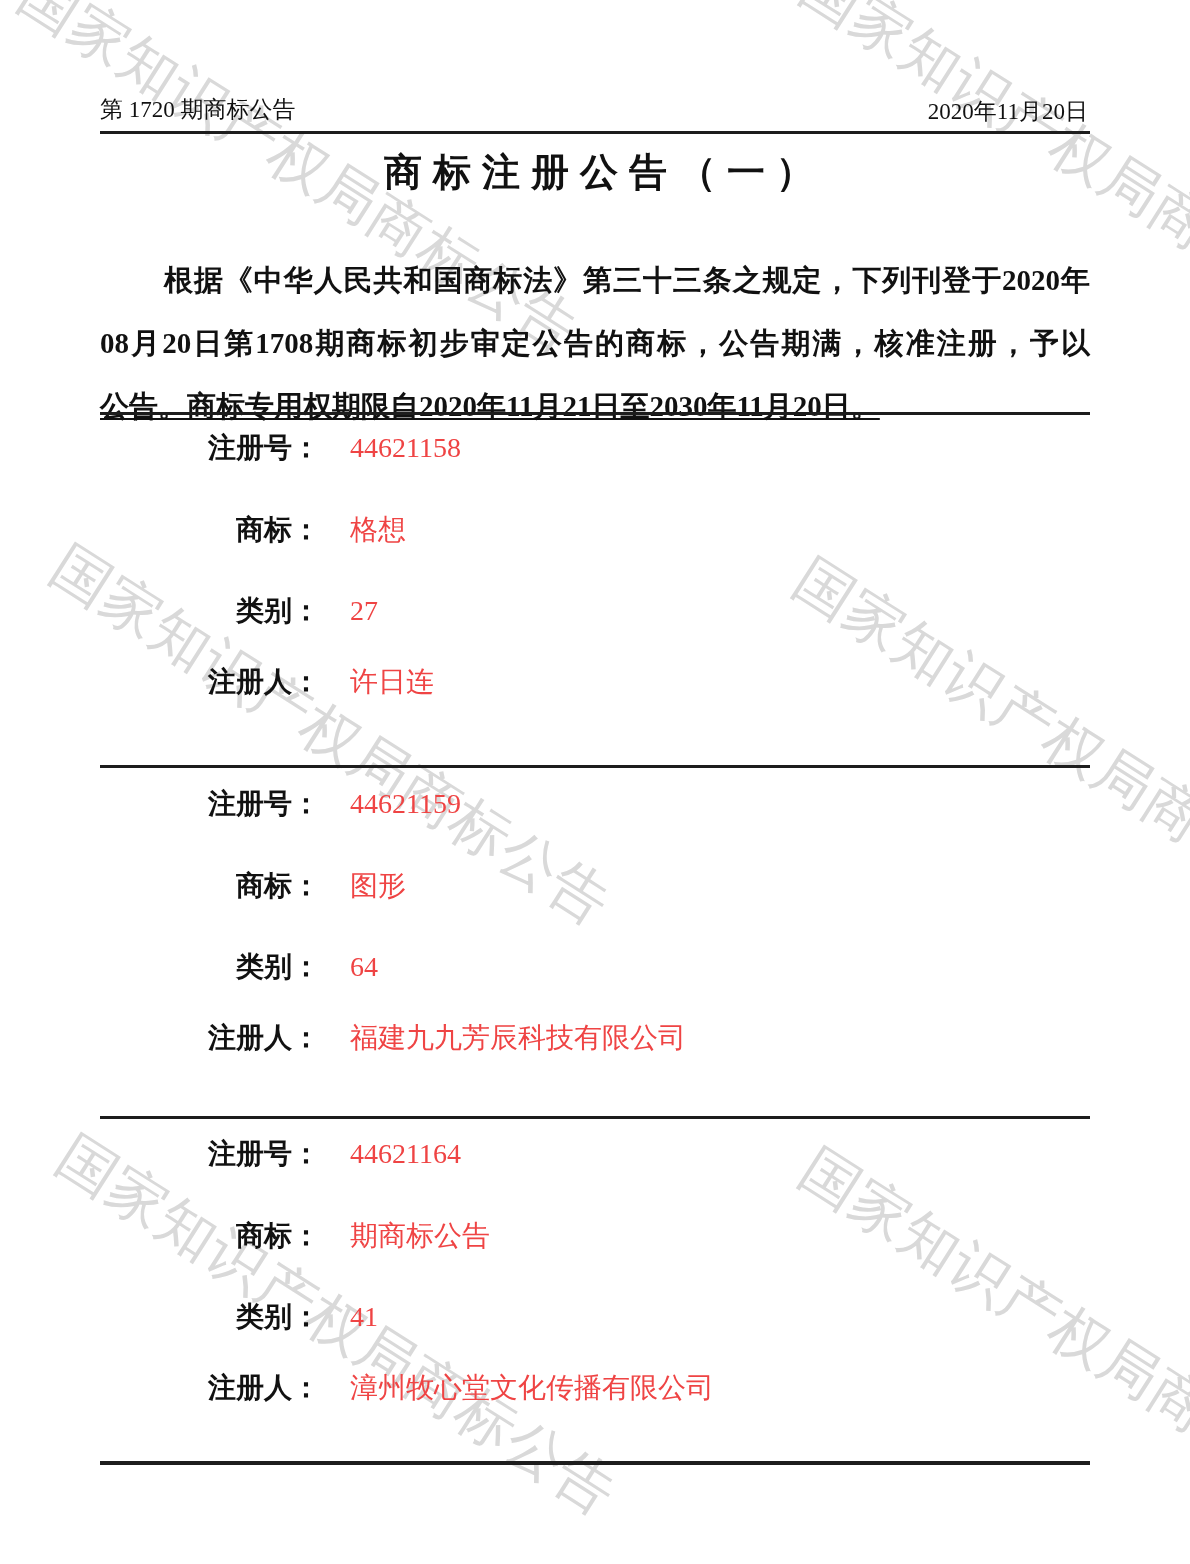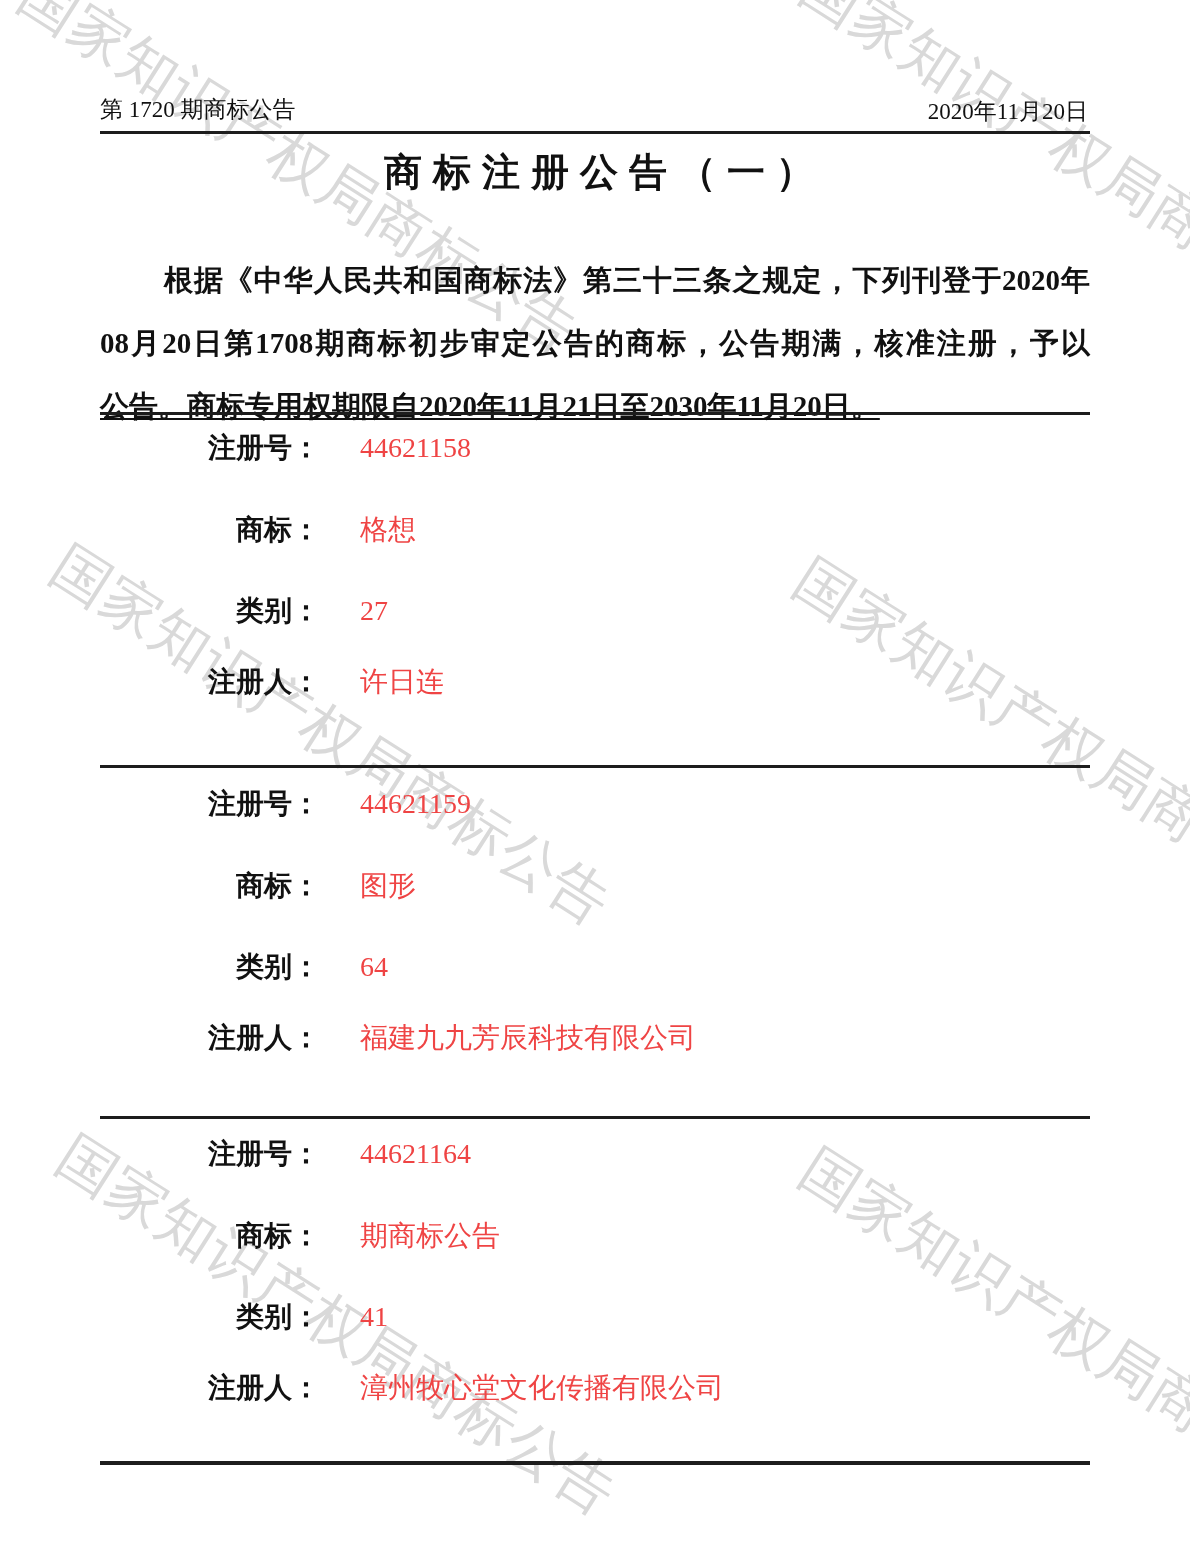--- a/index.html
+++ b/index.html
@@ -107,21 +107,20 @@
   .record-1 { top: 431px; }
   .record-2 { top: 787px; }
   .record-3 { top: 1137px; }
   .field-row {
     position: absolute;
     left: 0;
     right: 0;
     display: flex;
     align-items: flex-start;
     line-height: 34px;
-    gap: 10px;
   }
   .row-1 { top: 0; }
   .row-2 { top: 82px; }
   .row-3 { top: 163px; }
   .row-4 { top: 234px; }
   .field-label {
     display: inline-block;
     width: 220px;
     text-align: right;
     font-weight: bold;

